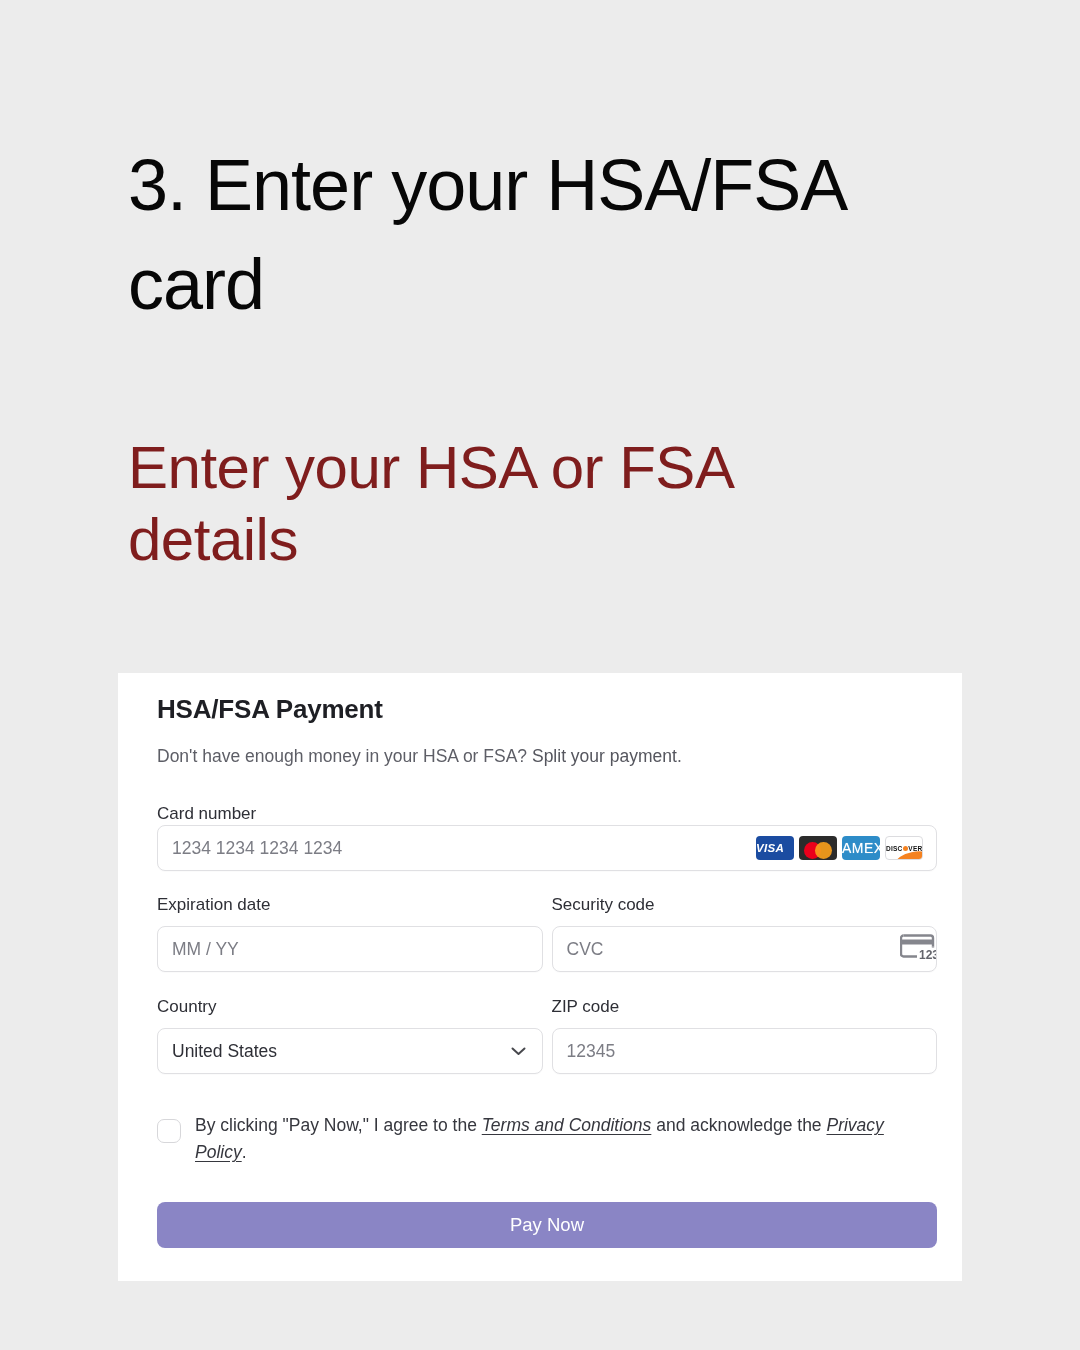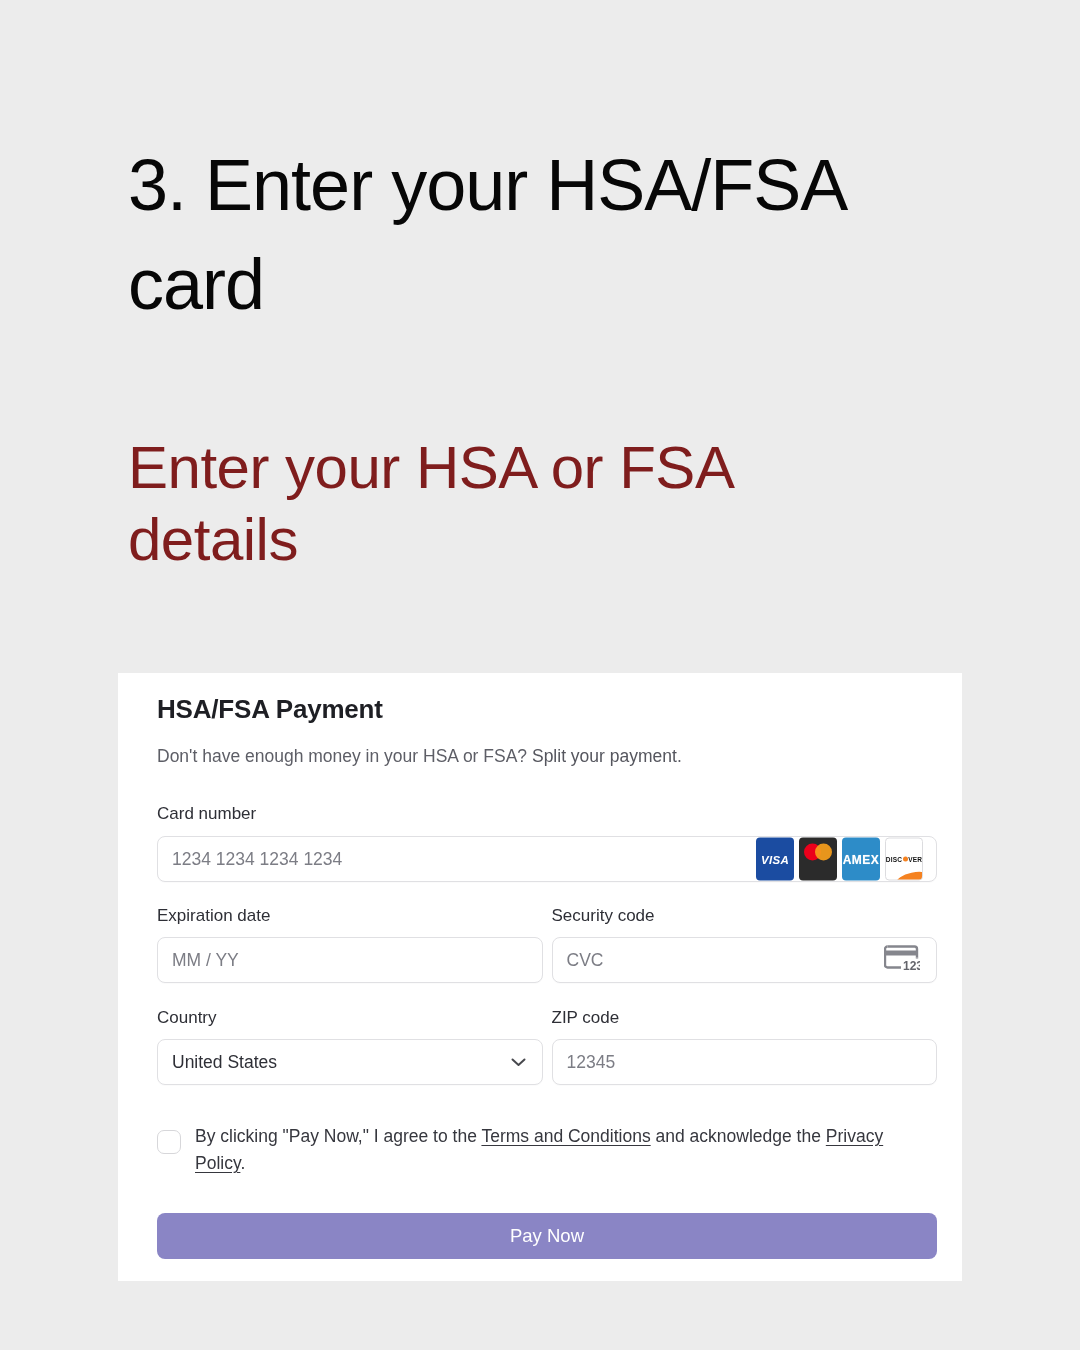--- a/index.html
+++ b/index.html
@@ -70,21 +70,21 @@
     line-height: 22px;
     color: #2E2F36;
   }
   .mt-card-label { margin-top: 36px; }
   .row { display: flex; gap: 9px; }
   .row .col { flex: 1 1 0; min-width: 0; }
   .row .field-label { margin-top: 23px; }
   .row2 .field-label { margin-top: 24px; }
 
   .text-input {
-    margin-top: 11px;
+    margin-top: 0;
     position: relative;
     width: 100%;
     height: 46px;
     border: 1px solid #E0E0E3;
     border-radius: 8px;
     background: #fff;
     display: flex;
     align-items: center;
     box-shadow: 0 1px 1px rgba(0,0,0,0.02);
   }
@@ -109,43 +109,42 @@
     position: absolute;
     right: 13px;
     top: 50%;
     transform: translateY(-50%);
     display: flex;
     gap: 5px;
     align-items: center;
   }
   .badge {
     width: 38px;
-    height: 43px;
+    height: 24px;
     border-radius: 4px;
     position: relative;
     display: flex;
     align-items: center;
-    justify-content: center;
     overflow: hidden;
     flex: 0 0 auto;
   }
   .badge-visa span {
     color: #fff;
     font-style: italic;
     font-weight: 700;
     font-size: 11.5px;
     letter-spacing: 0.3px;
   }
   .badge-mc .circle { position: absolute; width: 17px; height: 17px; border-radius: 50%; top: 5.5px; }
   .badge-mc .circle.red { left: 5px; }
   .badge-mc .circle.orange { right: 5px; opacity: 0.92; }
   .badge-amex span {
     color: #fff;
-    font-weight: 700;
-    font-size: 12px;
+    font-weight: 400;
+    font-size: 14px;
     letter-spacing: 0.5px;
     text-shadow: 0 0 1px rgba(255,255,255,0.6);
   }
   .badge-discover {
     background: #fff;
     border: 1px solid #DCDCDF;
   }
   .badge-discover .disc-text {
     position: relative;
     z-index: 2;
@@ -164,21 +163,21 @@
   .badge-discover .swoosh {
     position: absolute;
     z-index: 1;
     width: 34px; height: 14px;
     border-radius: 50%;
     right: -8px; bottom: -7px;
     transform: rotate(-12deg);
   }
 
   
-  .cvc-icon { position: absolute; right: 16px; top: 50%; transform: translateY(-50%); }
+  .cvc-icon { position: absolute; right: 0; top: 50%; transform: translateY(-50%); }
 
   
   .select-chevron {
     position: absolute;
     right: 16px; top: 50%;
     transform: translateY(-50%);
     pointer-events: none;
   }
 
   
@@ -200,20 +199,21 @@
   .terms-text {
     font-size: 17.5px;
     line-height: 27px;
     color: #36373E;
   }
   .terms-text a {
     color: #36373E;
     text-decoration: underline;
     text-underline-offset: 3px;
     cursor: pointer;
+    font-style: italic;
   }
 
   
   .pay-button {
     display: block;
     margin-top: 36px;
     width: 100%;
     height: 46px;
     border: none;
     border-radius: 8px;

